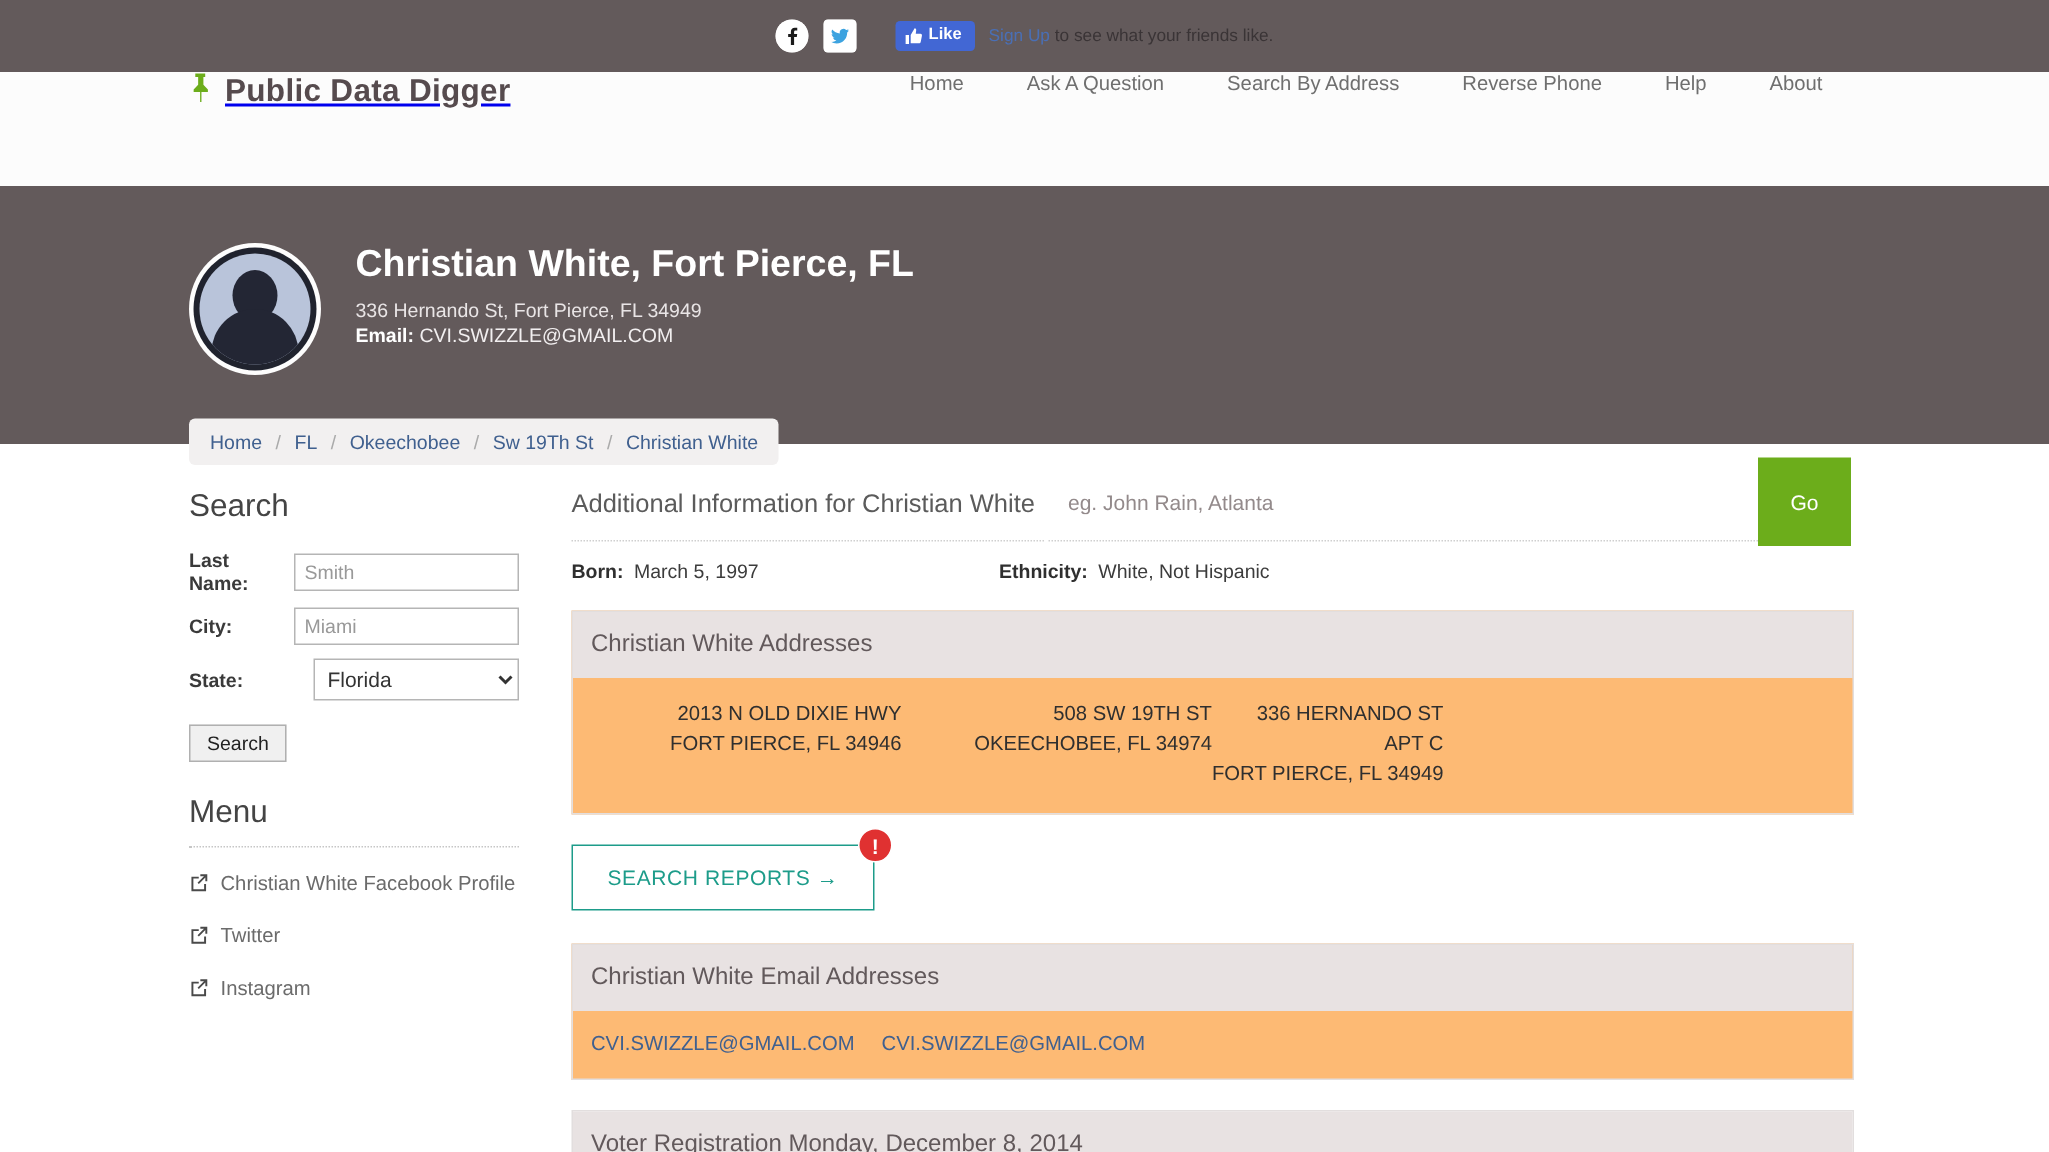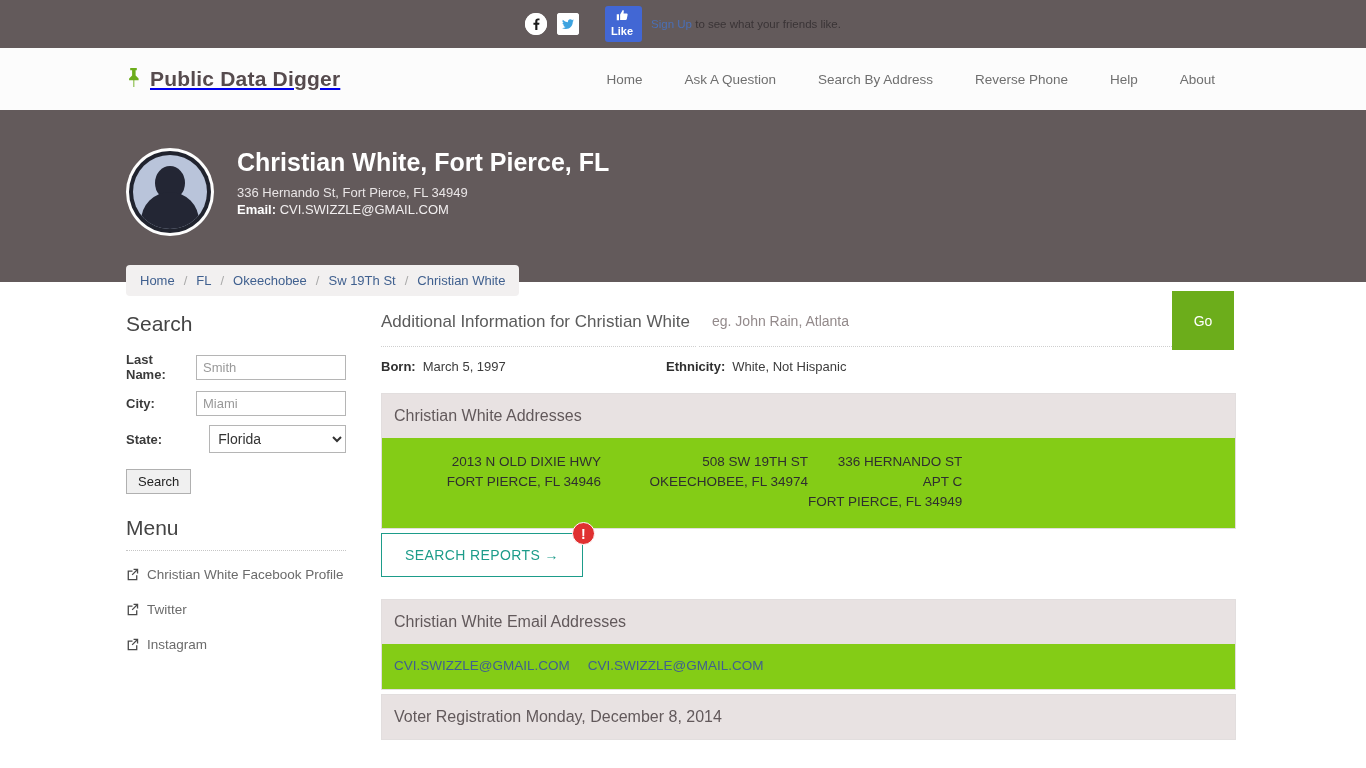--- a/index.html
+++ b/index.html
@@ -20,29 +20,29 @@
   .soc {
     width:22px; height:22px; display:inline-flex;
     align-items:center; justify-content:center;
   }
   .soc.fb { background:#fff; border-radius:50%; }
   .soc.tw { background:#fff; border-radius:3px; }
   .fblike-wrap { display:flex; align-items:center; margin-left:16px; }
   .fblike-btn {
     background:#4267d4; color:#fff; font-size:11px; font-weight:bold;
     padding:3px 9px 3px 6px; border-radius:3px;
-    display:inline-flex; align-items:center; gap:4px; line-height:1.2;flex-direction:column;
+    display:inline-flex; align-items:center; gap:4px; line-height:1.2;
   }
   .fblike-txt { font-size:11.5px; color:#3a3436; margin-left:9px; }
   .fblike-txt a { color:#4a6fb5; text-decoration:none; }
 
   
   .header {
-    height:62px; background:#fcfcfc;
-    display:flex; align-items:center;
+    height:76px; background:#fcfcfc;
+    display:flex; align-items:flex-start;
     padding:0 130px 0 126px;
   }
   .brand { display:flex; align-items:center; gap:9px; }
   .brand-text {
     font-size:21px; font-weight:bold; color:#564b4e;
     letter-spacing:.2px;
   }
   .nav { margin-left:auto; display:flex; align-items:center; gap:0; }
   .nav a {
     color:#6f6f6f; font-size:13.5px; text-decoration:none;
@@ -151,21 +151,21 @@
     font-size:17px; color:#5b5b5b; font-weight:normal;
     margin:0 0 12px 0; padding-bottom:14px;
     border-bottom:1px dotted #cfcfcf;
   }
   .facts { display:flex; font-size:13px; margin-bottom:19px; }
   .fact { display:flex; gap:7px; }
   .fact b { color:#2f2f2f; }
   .fact span { color:#3c3c3c; }
   .fact.born { width:285px; }
 
-  .panel { border:1px solid #e2dede; margin-bottom:4px; background:#84cc16; }
+  .panel { border:1px solid #e2dede; margin-bottom:20px; background:#fdba74; }
   .panel-head {
     background:#e8e2e2; padding:13px 12px; font-size:16px; color:#62595b;
   }
   .panel-body { padding:14px 12px 16px 12px; }
   .addr-cols { display:flex; font-size:13.5px; color:#2f2f2f; line-height:20px;text-align:right; }
   .addr-col { width:207px; }
   .addr-col.wide { width:auto; }
 
   .emails { display:flex; gap:18px; font-size:13.5px; }
   .emails a { color:#40608f; text-decoration:none; }

